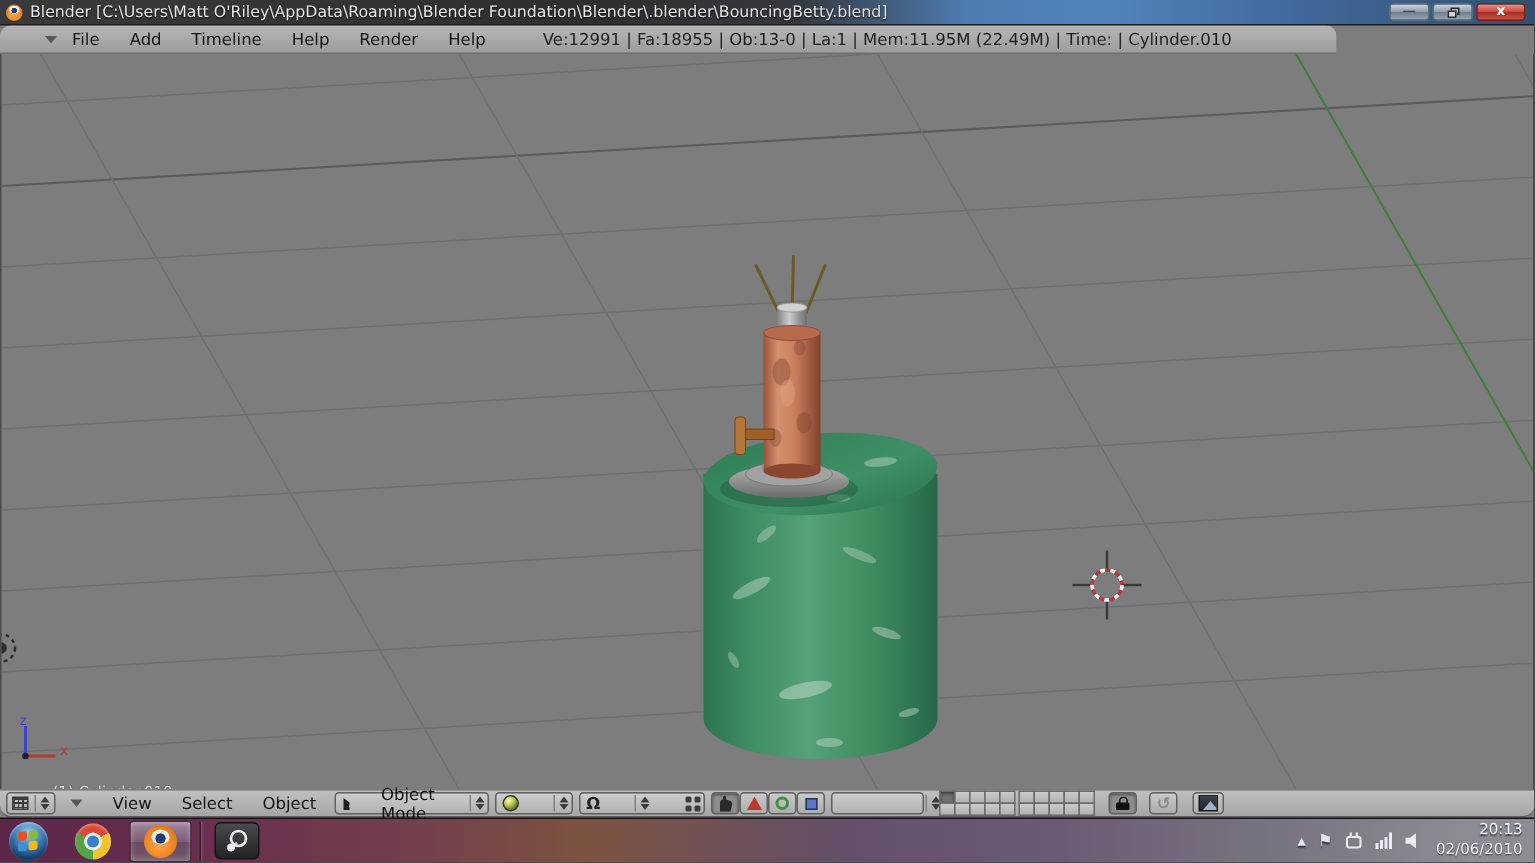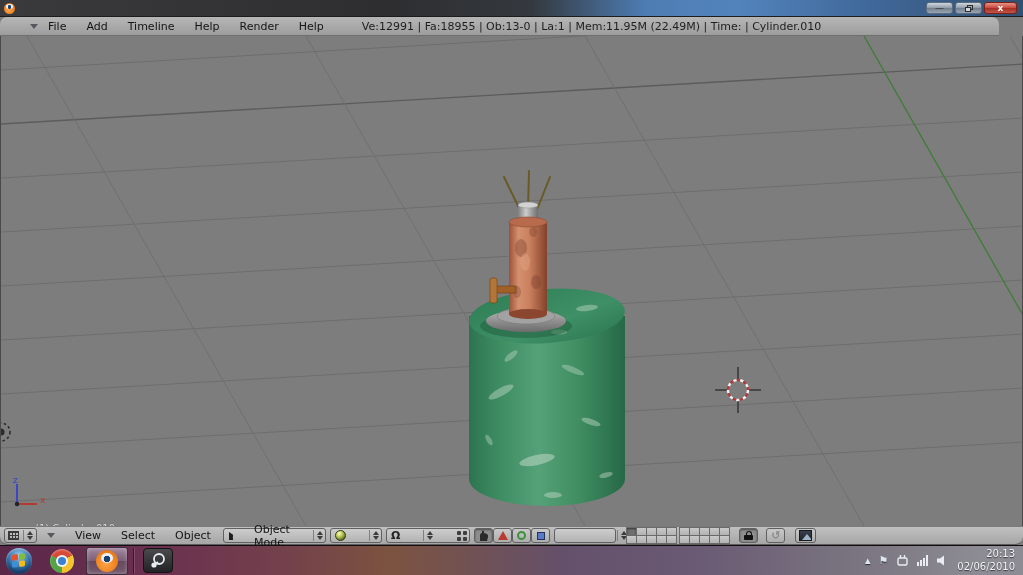--- a/index.html
+++ b/index.html
@@ -21,21 +21,21 @@
   .restore-glyph i:first-child{left:2px;top:0;}
   .restore-glyph i:last-child{left:0;top:2px;background:#cfd6dd;}
 
   
   .blogo{position:relative;border-radius:50%;
     background:radial-gradient(circle at 45% 60%,#ffa64d 0%,#ef831f 55%,#cf6a10 100%);flex:none;}
   .blogo i{position:absolute;left:22%;top:14%;width:56%;height:46%;border-radius:50%;
     background:radial-gradient(circle at 50% 60%,#1c3f6e 0 38%,#e9f2f8 42%);}
 
   
-  .menubar{position:absolute;top:17px;left:0;width:999px;height:19px;
+  .menubar{position:absolute;top:17px;left:0;width:891px;height:19px;
     background:linear-gradient(#b6b6b6,#9d9d9d);border-bottom:1px solid #6f6f6f;
     border-radius:7px 7px 0 0;display:flex;align-items:center;font-size:11px;color:#141414;}
   .tri-down{width:0;height:0;border-left:4px solid transparent;border-right:4px solid transparent;border-top:5px solid #55595d;flex:none;}
   .menuitem{padding:2px 10px;cursor:default;white-space:nowrap;}
   .verbtn{display:flex;align-items:center;gap:4px;height:15px;margin-left:14px;padding:0 7px;
     background:linear-gradient(#8fbf52,#74a436);border:1px solid #4c6e1f;border-radius:3px;
     font-size:11px;color:#15230a;white-space:nowrap;}
   .stats{margin-left:28px;white-space:nowrap;font-size:11px;color:#1e1e1e;}
 
   
@@ -115,20 +115,21 @@
 </style>
 </head>
 <body>
 
 <div class="app">
 
   <div class="titlebar">
     <span class="blogo" style="width:11px;height:11px;">
         <i></i>
       </span>
+    <span class="ttext">Blender [C:\Users\Matt O'Riley\AppData\Roaming\Blender Foundation\Blender\.blender\BouncingBetty.blend]</span>
     <span class="winbtns">
       <span class="wbtn">—</span>
       <span class="wbtn">
           <span class="restore-glyph">
             <i></i>
             <i></i>
           </span>
         </span>
       <span class="wbtn close">x</span>
     </span>

